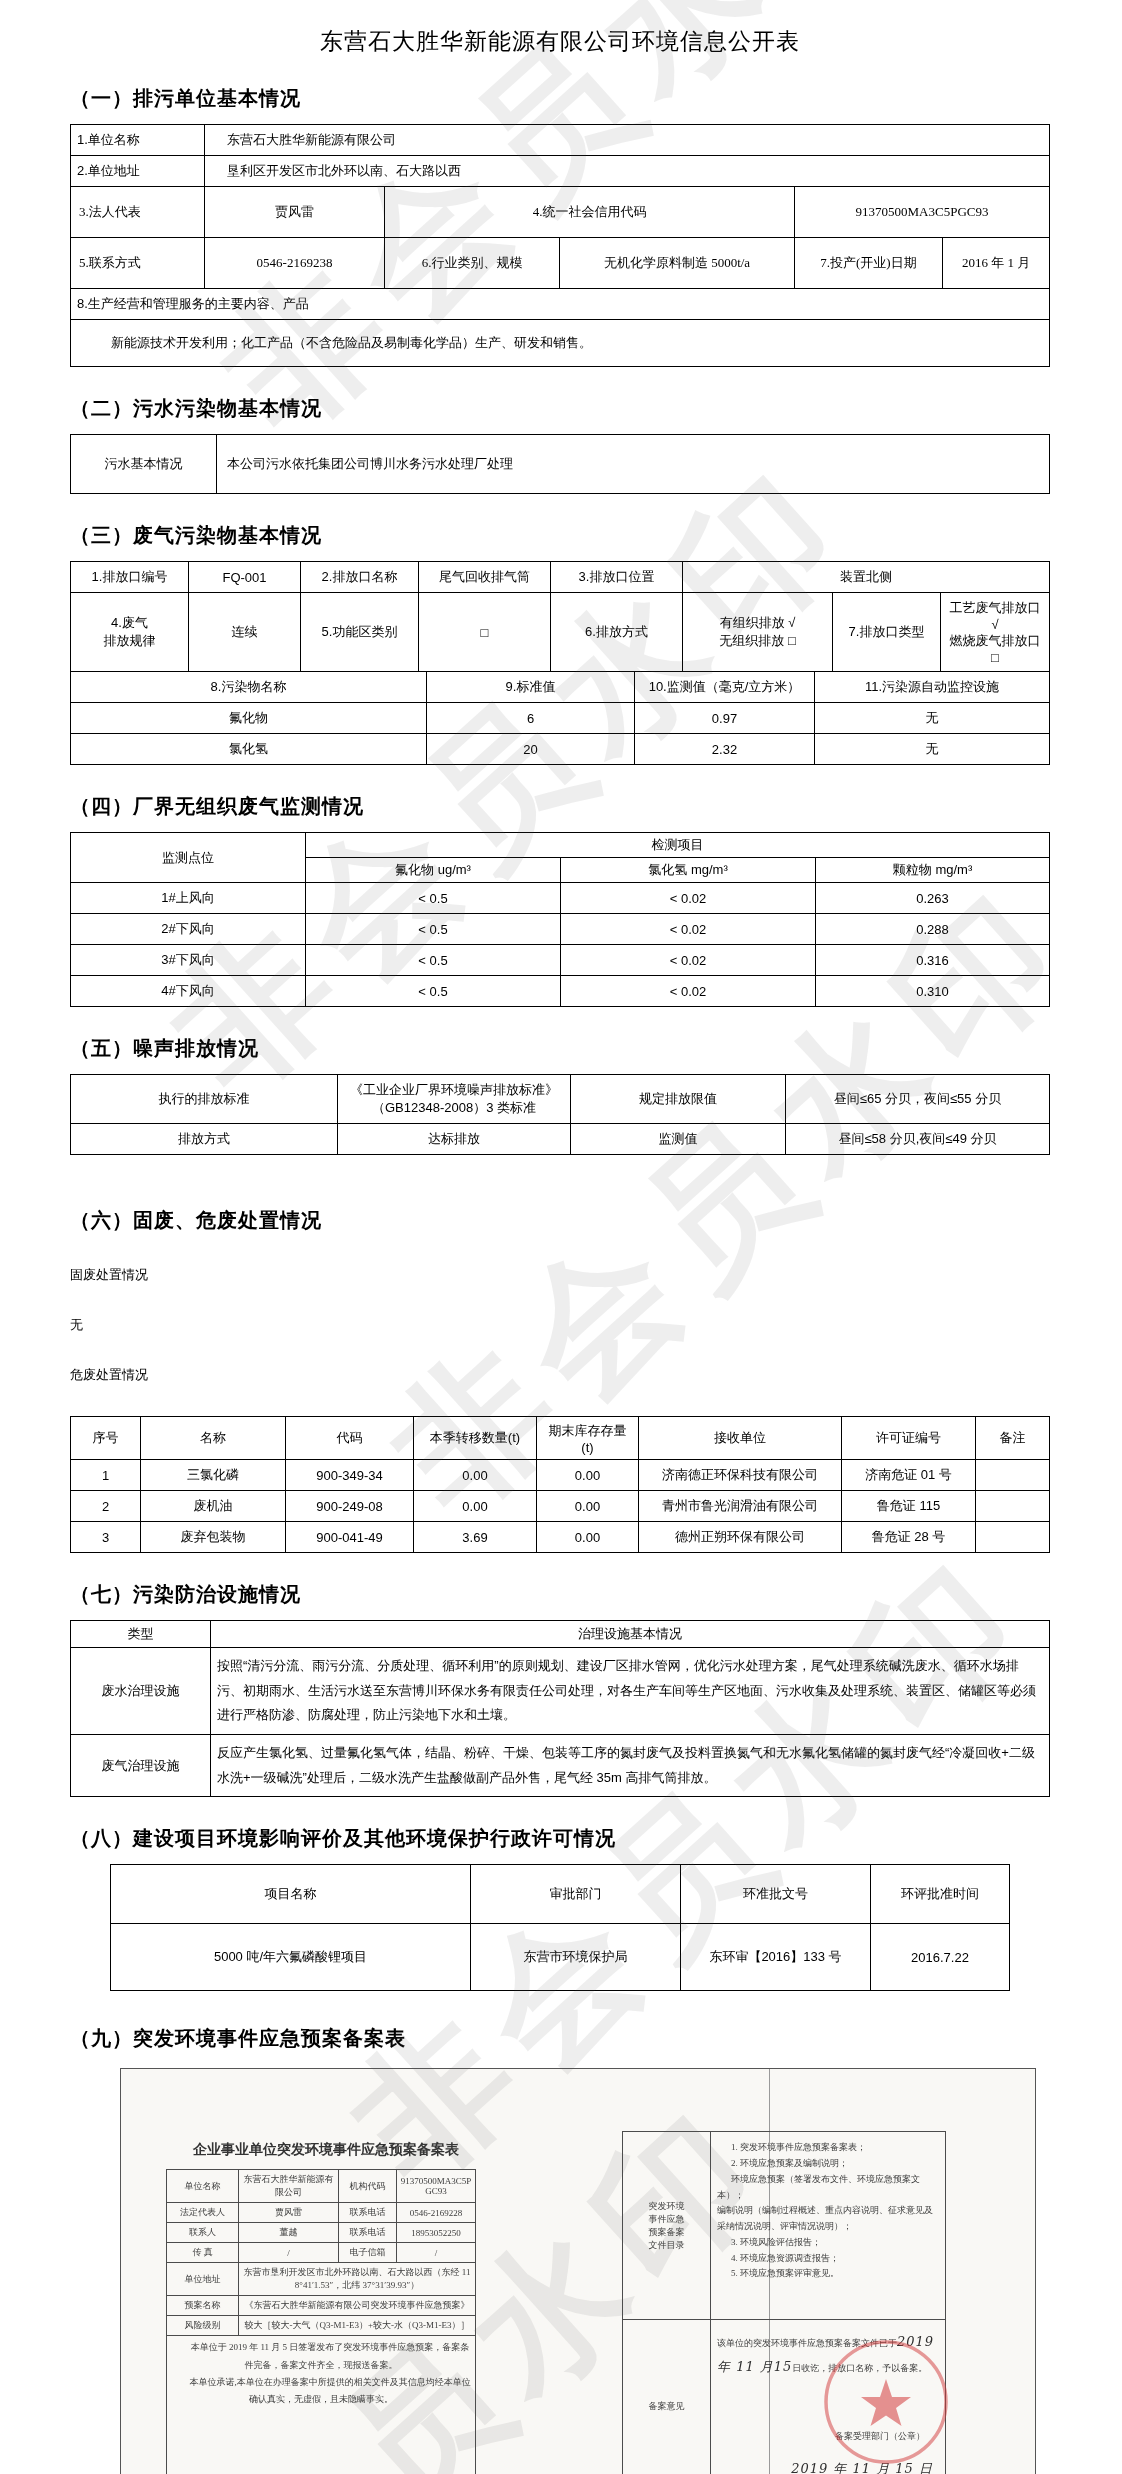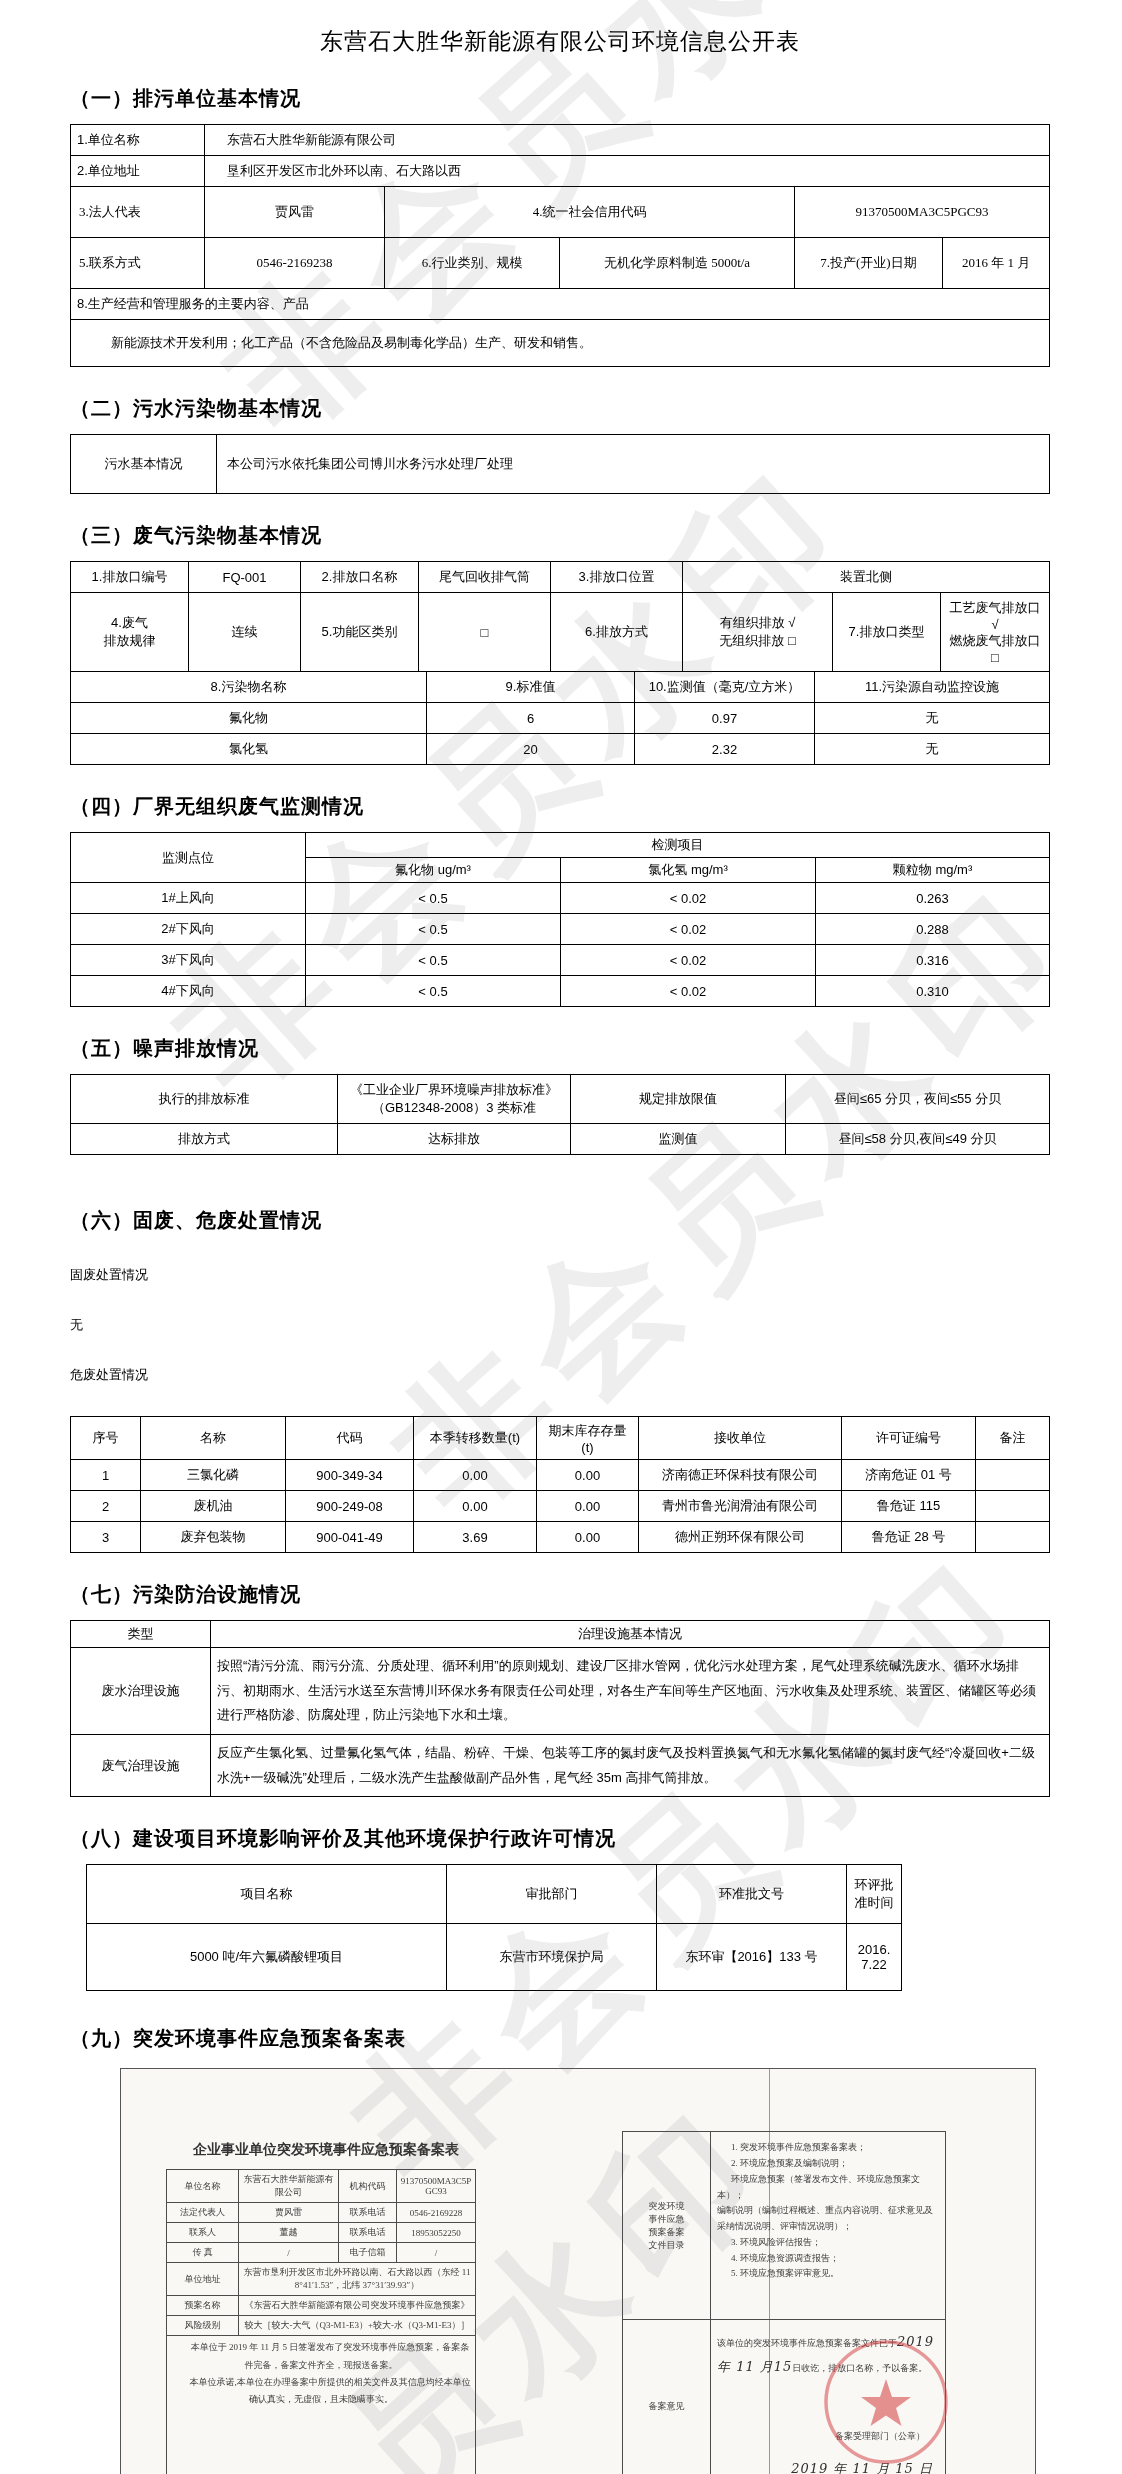--- a/index.html
+++ b/index.html
@@ -325,21 +325,21 @@
         <td class="tl" style="line-height:1.9">按照“清污分流、雨污分流、分质处理、循环利用”的原则规划、建设厂区排水管网，优化污水处理方案，尾气处理系统碱洗废水、循环水场排污、初期雨水、生活污水送至东营博川环保水务有限责任公司处理，对各生产车间等生产区地面、污水收集及处理系统、装置区、储罐区等必须进行严格防渗、防腐处理，防止污染地下水和土壤。</td>
       </tr>
       <tr>
         <td>废气治理设施</td>
         <td class="tl" style="line-height:1.9">反应产生氯化氢、过量氟化氢气体，结晶、粉碎、干燥、包装等工序的氮封废气及投料置换氮气和无水氟化氢储罐的氮封废气经“冷凝回收+二级水洗+一级碱洗”处理后，二级水洗产生盐酸做副产品外售，尾气经 35m 高排气筒排放。</td>
       </tr>
     </tbody>
       </table>
 
     <div class="sec serif">（八）建设项目环境影响评价及其他环境保护行政许可情况</div>
-    <table class="tb" style="width:816px; margin-left:16px">
+    <table class="tb" style="width:900px; margin-left:40px">
       <colgroup>
           <col style="width:360px">
           <col style="width:210px">
           <col style="width:190px">
           <col>
         </colgroup>
       <tbody>
           <tr>
         <td style="padding:20px 6px">项目名称</td>
         <td>审批部门</td>

